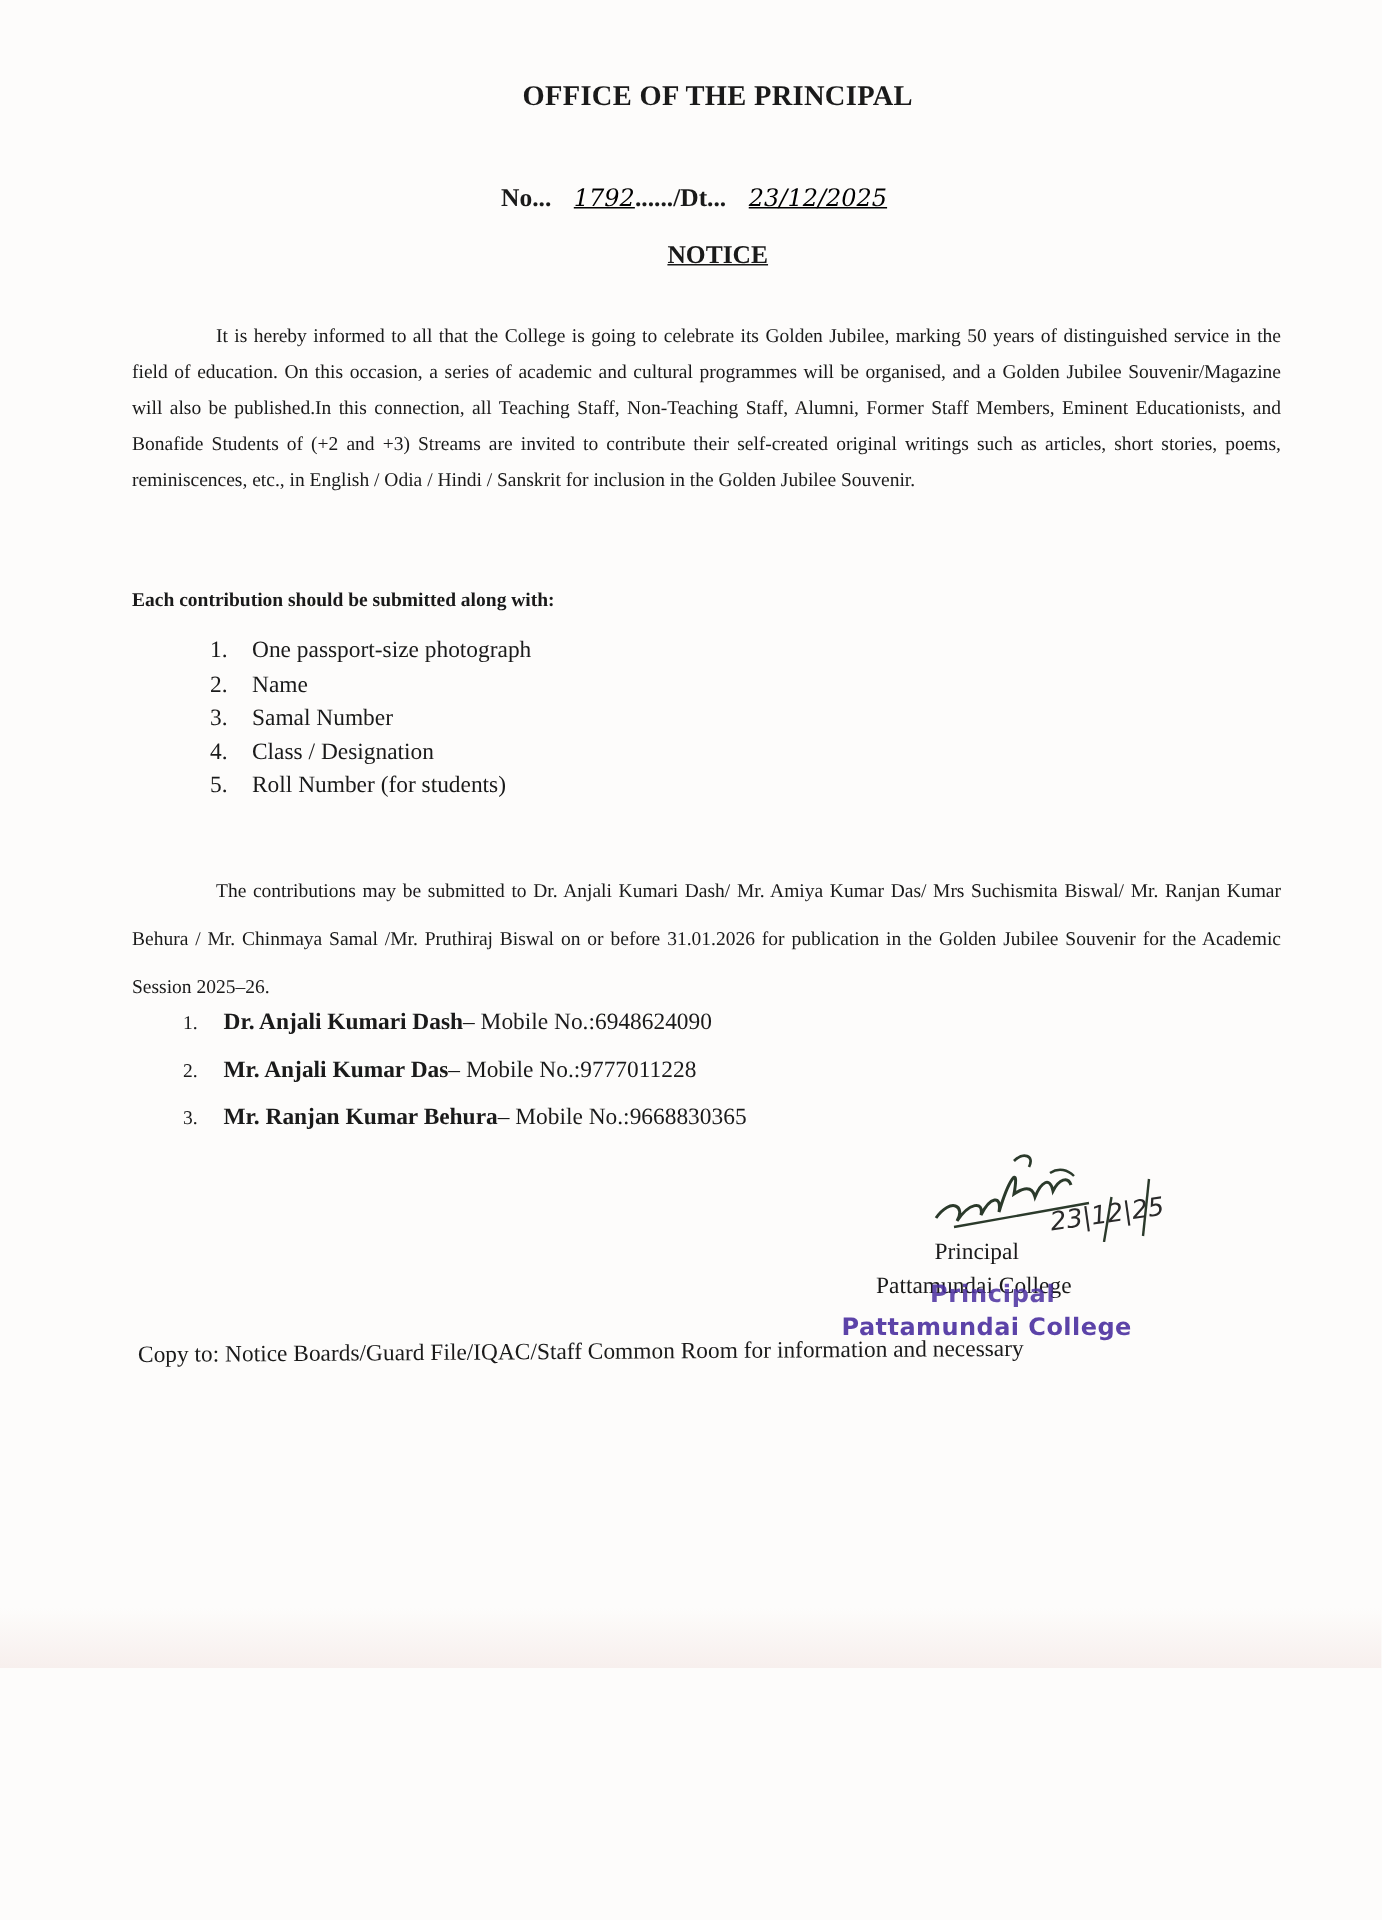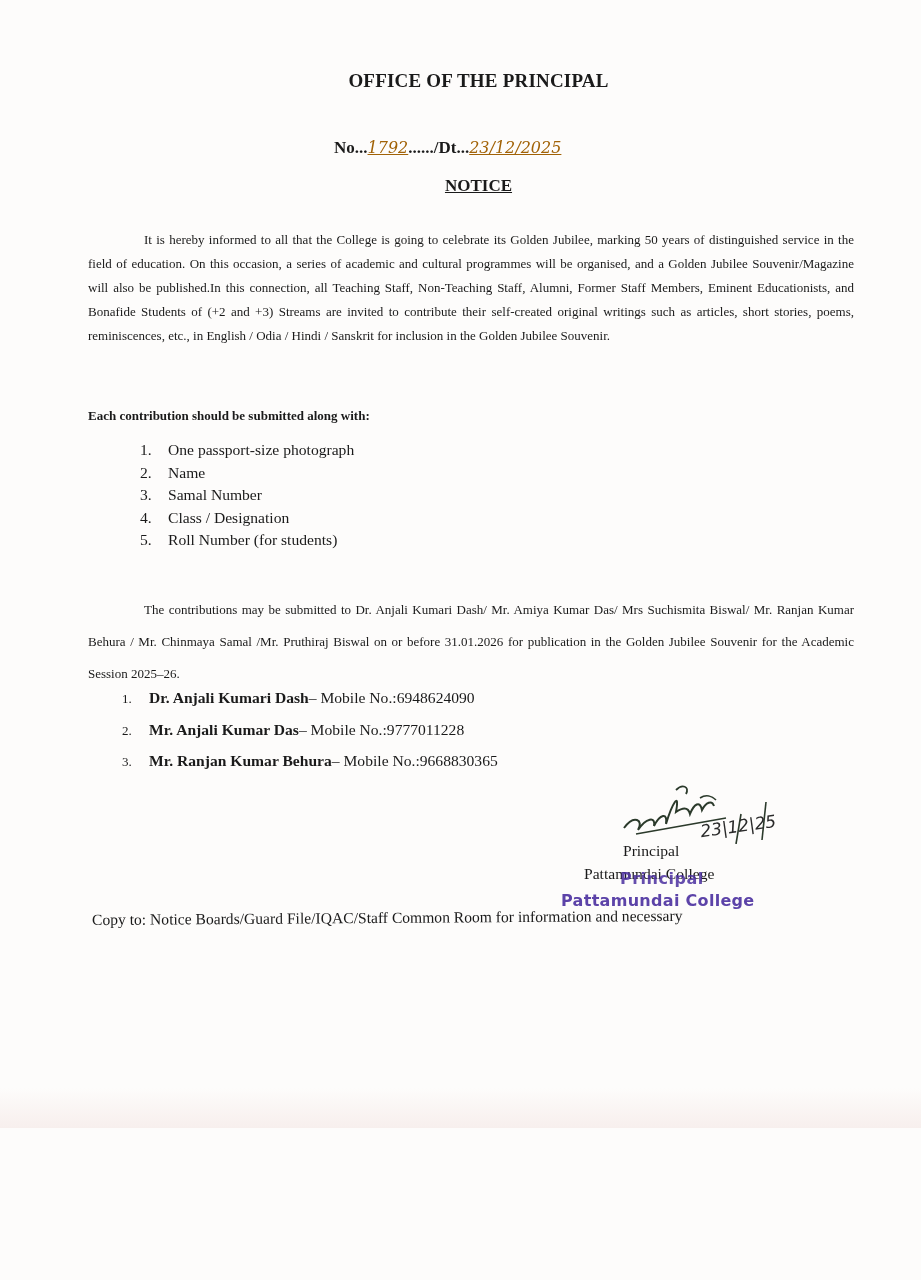--- a/index.html
+++ b/index.html
@@ -4,26 +4,26 @@
 <style>
   html, body { margin: 0; padding: 0; }
   body {
     width: 921px; height: 1280px;
     background: #fdfcfb;
     position: relative;
     overflow: hidden;
     font-family: "Liberation Serif", "DejaVu Serif", serif;
     color: #1a1a1a;
   }
-  .page { position: absolute; left: 0; top: 16px; width: 921px; height: 1112px; }
+  .page { position: absolute; left: 0; top: 0; width: 921px; height: 1112px; }
   .hdr { position: absolute; left: 0; width: 921px; text-align: center; font-weight: bold; }
   .h1 { top: 54px; font-size: 19px; letter-spacing: 0.2px; padding-left: 18px; }
   .h2 { top: 88px; font-size: 19px; letter-spacing: 0.2px; }
   .refline { position: absolute; top: 122px; left: 334px; font-size: 17px; font-weight: bold; white-space: nowrap; }
-  .refline .hand { font-family: "DejaVu Serif", serif; font-style: italic; font-weight: normal; color: #a16207; text-decoration: underline; font-size: 16px; }
+  .refline .hand { font-family: "DejaVu Serif", serif; font-style: italic; font-weight: normal; color: #000000; text-decoration: underline; font-size: 16px; margin-left: 15px; }
   .notice { position: absolute; top: 160px; left: 0; width: 921px; text-align: center; font-size: 17px; font-weight: bold; text-decoration: underline; padding-left: 18px; }
   .para {
     position: absolute; left: 88px; width: 766px;
     font-size: 13px; line-height: 24px; text-align: justify;
   }
   .p1 { top: 212px; text-indent: 56px; }
   .p2 { top: 388px; font-weight: bold; }
   .list1 { position: absolute; top: 423px; left: 140px; font-size: 15.6px; line-height: 22.5px; margin: 0; padding: 0; list-style: none; }
   .list1 li { display: flex; }
   .list1 .num { width: 28px; }

